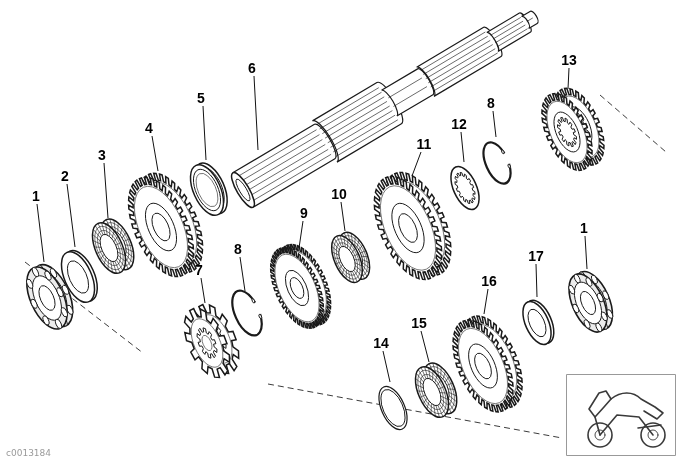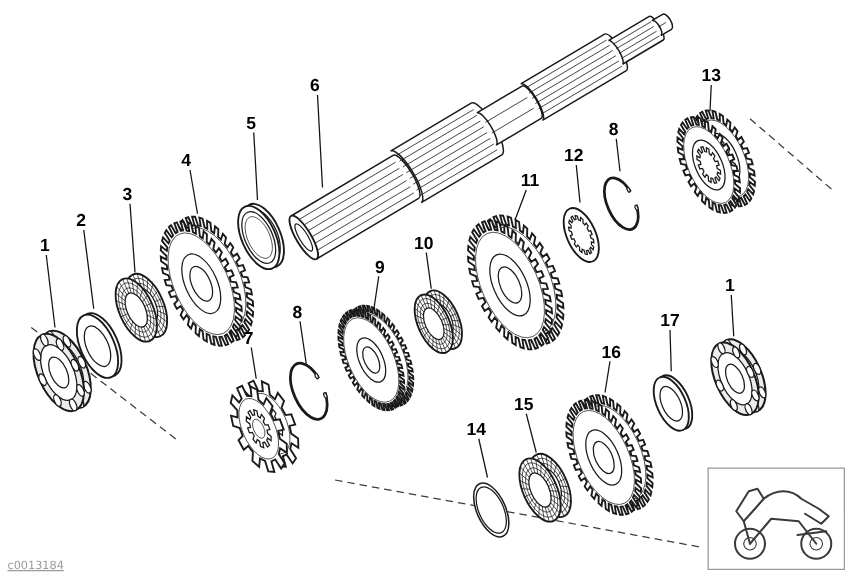--- a/index.html
+++ b/index.html
@@ -13,21 +13,21 @@
   .pl{fill:none;stroke:#1a1a1a;stroke-width:1;}
   .thin{stroke-width:.6;}
   .sw12{stroke-width:1.2;}
   .clipline{fill:none;stroke:#1a1a1a;stroke-width:2.2;}
   .spline{stroke:#1a1a1a;stroke-width:.65;}
   .dash{stroke:#3c3c3c;stroke-width:1;stroke-dasharray:6 4;fill:none;}
   .leader{stroke:#111;stroke-width:1;}
   .plabel{font-family:"Liberation Sans",sans-serif;font-size:14px;font-weight:bold;fill:#000;
           text-anchor:middle;dominant-baseline:central;cursor:pointer;}
   .footer-code{position:absolute;left:6px;bottom:3px;font-size:9px;color:#9a9a9a;
-               font-family:"DejaVu Sans",sans-serif;text-decoration:underline;}
+               font-family:"DejaVu Sans",sans-serif;}
   .boxline{fill:#fff;stroke:#999;stroke-width:1;}
   .bike{fill:none;stroke:#3a3a3a;stroke-width:1.6;stroke-linecap:round;stroke-linejoin:round;}
   .thinb{stroke-width:.9;}
 </style>
 </head>
 <body>
 
 <div class="stage">
   <svg viewBox="0 0 680 461" width="680" height="461">
     <defs>

